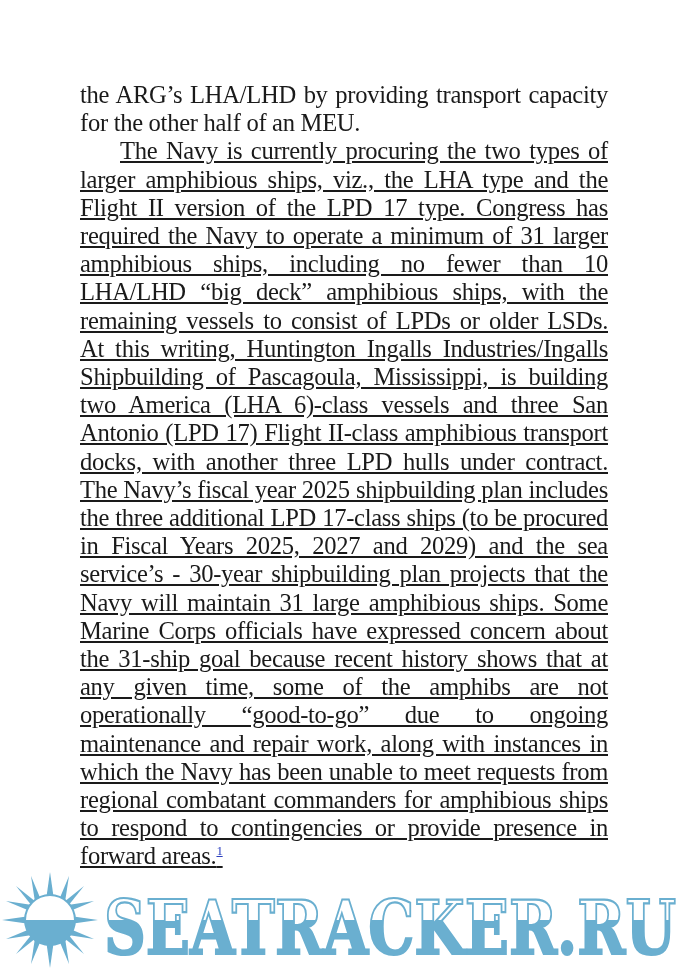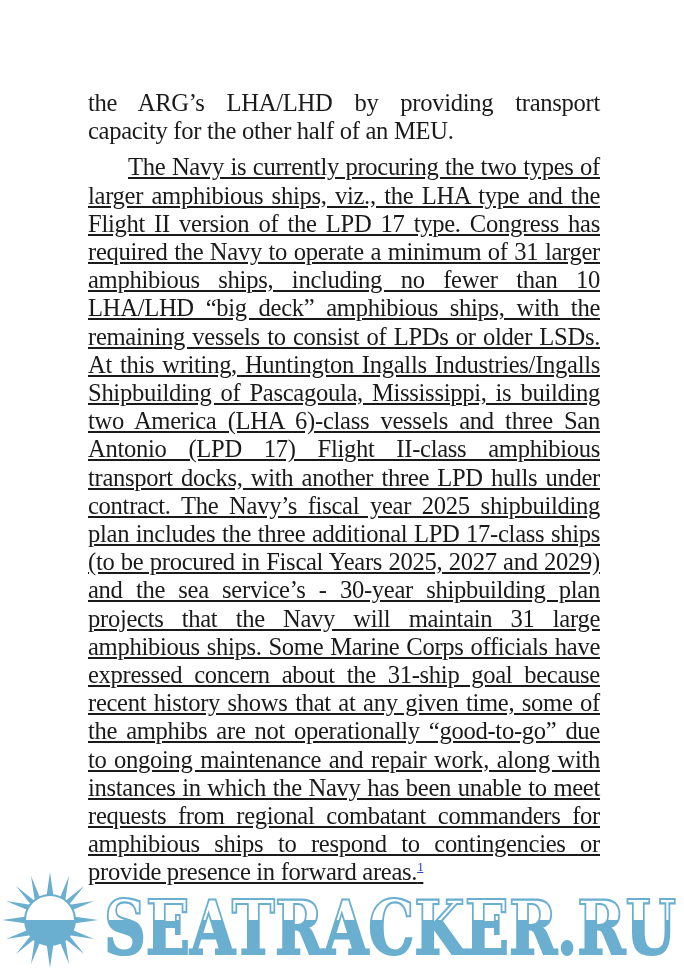--- a/index.html
+++ b/index.html
@@ -18,21 +18,21 @@
       left: 80px;
       top: 81px;
       width: 528px;
       font-family: "Liberation Serif", "DejaVu Serif", serif;
       font-size: 24.6px;
       line-height: 28.2px;
       color: #1a1a1a;
       letter-spacing: -0.3px;
     }
     .page p {
-      margin: 8px;
+      margin: 0;
       text-align: justify;
       hyphens: none;
     }
     .page p.indent {
       text-indent: 40px;
       text-decoration: underline;
     }
     .fn {
       font-size: 13px;
       vertical-align: 9px;

